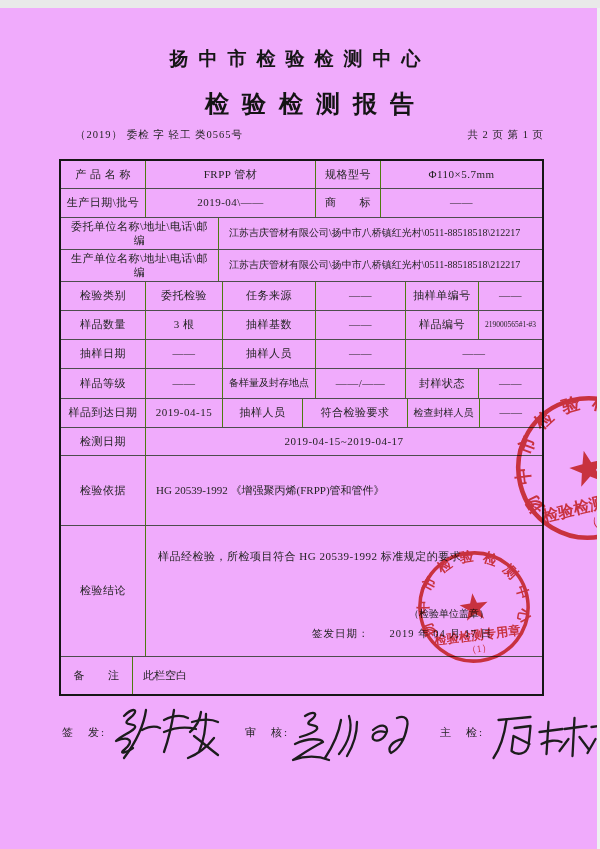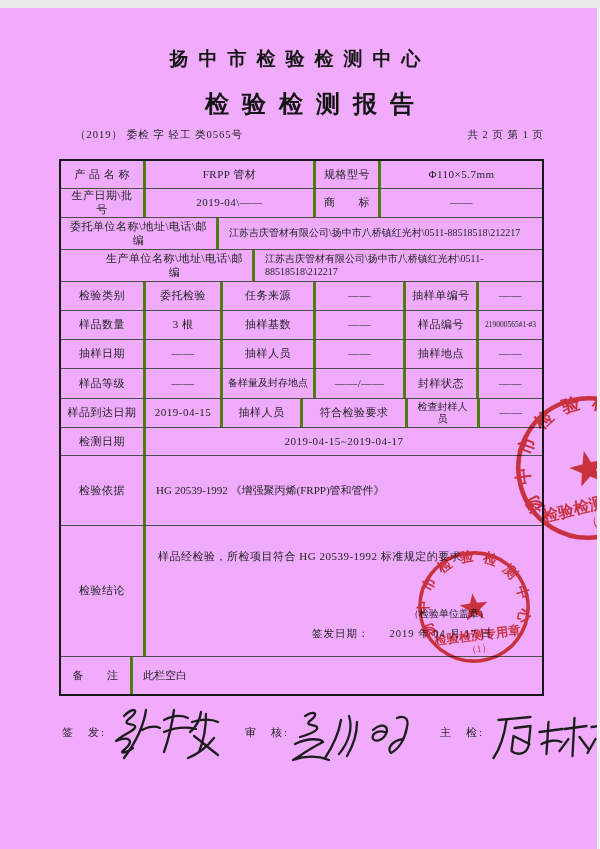--- a/index.html
+++ b/index.html
@@ -25,21 +25,21 @@
     font-size:10.5px;color:#242424;letter-spacing:1px;
   }
   
   .report-table{
     position:absolute;left:59px;top:151px;width:485px;
     border:2px solid #161616;box-sizing:border-box;background:transparent;
   }
   .table-row{display:flex;border-bottom:1px solid #4d4d4d;box-sizing:border-box;}
   .table-row:last-child{border-bottom:none;}
   .cell{
-    box-sizing:border-box;border-right:3px solid #4d7c0f;
+    box-sizing:border-box;border-right:1px solid #4d7c0f;
     display:flex;align-items:center;justify-content:center;
     font-size:11px;line-height:1.25;padding:1px 5px;color:#242424;
     letter-spacing:0.5px;text-align:center;
   }
   .cell:last-child{border-right:none;flex:1;}
   .cell.al-left{justify-content:flex-start;text-align:left;padding-left:10px;letter-spacing:0;}
   .cell.longval{font-size:10px;letter-spacing:0;}
   .cell.sm{font-size:10px;letter-spacing:0;}
   .cell.xs{font-size:7.5px;letter-spacing:0;}
   
@@ -85,21 +85,21 @@
       <div class="table-row" style="height: 29px;">
         <div class="cell" style="width: 85px;">生产日期\批号</div>
         <div class="cell" style="width: 170px;">2019-04\——</div>
         <div class="cell" style="width: 65px;">商　　标</div>
         <div class="cell">——</div>
       </div>
       <div class="table-row" style="height: 32px;">
         <div class="cell" style="width: 158px;">委托单位名称\地址\电话\邮编</div>
         <div class="cell al-left longval">江苏吉庆管材有限公司\扬中市八桥镇红光村\0511-88518518\212217</div>
       </div>
-      <div class="table-row" style="height: 32px; padding-left: 36px;">
+      <div class="table-row" style="height: 32px;">
         <div class="cell" style="width: 158px;">生产单位名称\地址\电话\邮编</div>
         <div class="cell al-left longval">江苏吉庆管材有限公司\扬中市八桥镇红光村\0511-88518518\212217</div>
       </div>
       <div class="table-row" style="height: 29px;">
         <div class="cell" style="width: 85px;">检验类别</div>
         <div class="cell" style="width: 77px;">委托检验</div>
         <div class="cell" style="width: 93px;">任务来源</div>
         <div class="cell" style="width: 90px;">——</div>
         <div class="cell" style="width: 73px;">抽样单编号</div>
         <div class="cell">——</div>
@@ -110,21 +110,20 @@
         <div class="cell" style="width: 93px;">抽样基数</div>
         <div class="cell" style="width: 90px;">——</div>
         <div class="cell" style="width: 73px;">样品编号</div>
         <div class="cell xs">219000565#1-#3</div>
       </div>
       <div class="table-row" style="height: 29px;">
         <div class="cell" style="width: 85px;">抽样日期</div>
         <div class="cell" style="width: 77px;">——</div>
         <div class="cell" style="width: 93px;">抽样人员</div>
         <div class="cell" style="width: 90px;">——</div>
-        <div class="cell" style="width: 73px;">抽样地点</div>
         <div class="cell">——</div>
       </div>
       <div class="table-row" style="height: 30px;">
         <div class="cell" style="width: 85px;">样品等级</div>
         <div class="cell" style="width: 77px;">——</div>
         <div class="cell sm" style="width: 93px;">备样量及封存地点</div>
         <div class="cell" style="width: 90px;">——/——</div>
         <div class="cell" style="width: 73px;">封样状态</div>
         <div class="cell">——</div>
       </div>

